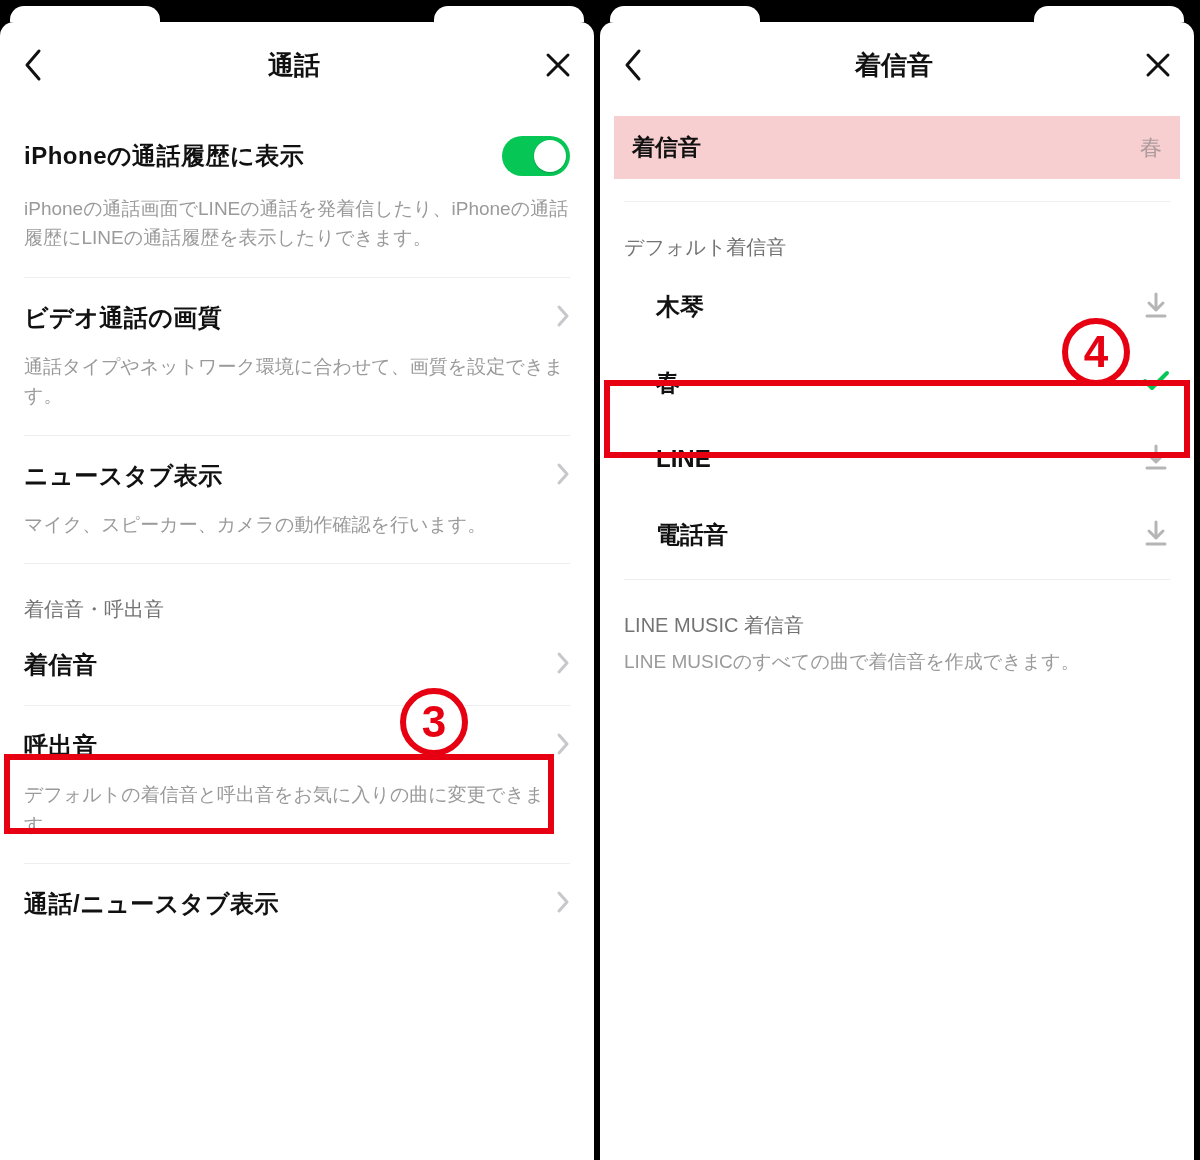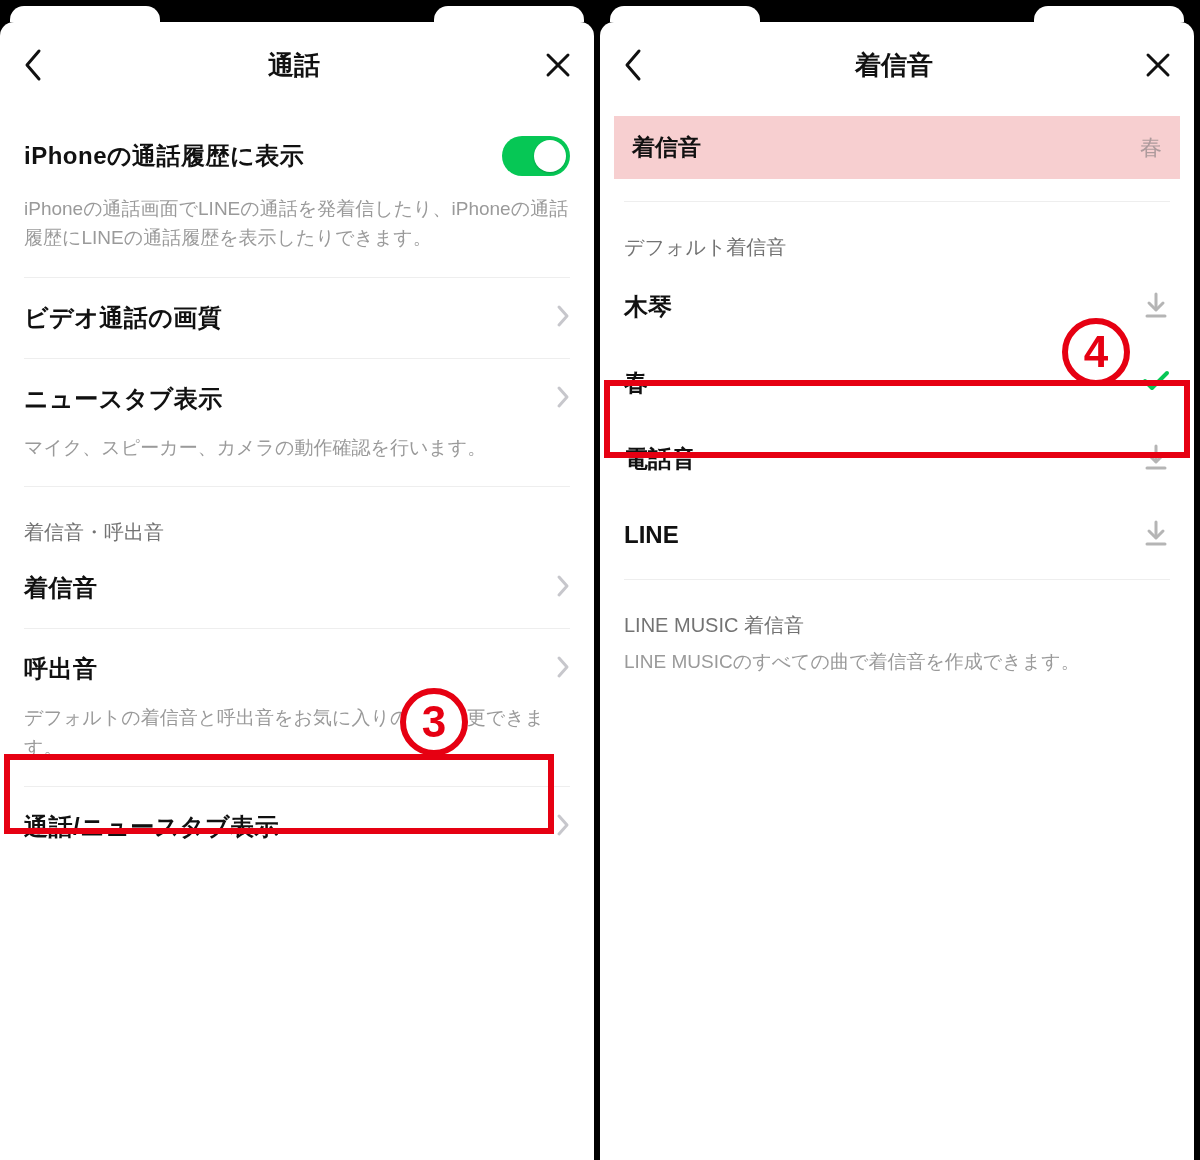--- a/index.html
+++ b/index.html
@@ -100,21 +100,21 @@
   .hl-row {
     background: #f7cfd0;
     margin: 14px 14px 0 14px;
     padding: 16px 18px;
     display:flex; justify-content:space-between; align-items:center;
   }
   .hl-row .lbl { font-size:23px; font-weight:700; color:#111; }
   .hl-row .val { font-size:22px; color:#ad9a9c; }
   .tone-row {
     padding: 22px 24px;
-    display:flex; justify-content:space-between; align-items:center;
+    display:flex; justify-content:space-between; align-items:center;margin-left:32px;
   }
   .tone-label { font-size:24px; font-weight:700; color:#111; }
   .dl-icon { color:#b5b5b5; }
   .check-icon { color:#06c755; }
   .music-icon { color:#06c755; margin-right:10px; }
   .right-group { display:flex; align-items:center; }
   
   .anno-box {
     position:absolute; border:6px solid #e60012; pointer-events:none;
   }
@@ -159,20 +159,21 @@
     <hr class="divider">
 
     <div class="row">
       <span class="row-label">ビデオ通話の画質</span>
       <span class="chevron">
         <svg width="14" height="24" viewBox="0 0 14 24">
             <polyline points="3,3 11,12 3,21" fill="none" stroke="#c7c7cc" stroke-width="3" stroke-linecap="round" stroke-linejoin="round"></polyline>
           </svg>
       </span>
     </div>
+    <div class="desc">通話タイプやネットワーク環境に合わせて、画質を設定できます。</div>
     <hr class="divider">
 
     <div class="row">
       <span class="row-label">ニュースタブ表示</span>
       <span class="chevron">
         <svg width="14" height="24" viewBox="0 0 14 24">
             <polyline points="3,3 11,12 3,21" fill="none" stroke="#c7c7cc" stroke-width="3" stroke-linecap="round" stroke-linejoin="round"></polyline>
           </svg>
       </span>
     </div>
@@ -259,32 +260,32 @@
     <div class="tone-row">
       <span class="tone-label">春</span>
       <span class="check-icon">
         <svg width="28" height="24" viewBox="0 0 28 24">
             <polyline points="3,12 10,19 25,4" fill="none" stroke="#06c755" stroke-width="4" stroke-linecap="round" stroke-linejoin="round"></polyline>
           </svg>
       </span>
     </div>
 
     <div class="tone-row">
-      <span class="tone-label">電話音</span>
+      <span class="tone-label">LINE</span>
       <span class="dl-icon">
         <svg width="28" height="28" viewBox="0 0 28 28">
             <line x1="14" y1="3" x2="14" y2="18" stroke="#b5b5b5" stroke-width="3" stroke-linecap="round"></line>
             <polyline points="7,12 14,19 21,12" fill="none" stroke="#b5b5b5" stroke-width="3" stroke-linecap="round" stroke-linejoin="round"></polyline>
             <line x1="5" y1="25" x2="23" y2="25" stroke="#b5b5b5" stroke-width="3" stroke-linecap="round"></line>
           </svg>
       </span>
     </div>
 
     <div class="tone-row">
-      <span class="tone-label">LINE</span>
+      <span class="tone-label">電話音</span>
       <span class="dl-icon">
         <svg width="28" height="28" viewBox="0 0 28 28">
             <line x1="14" y1="3" x2="14" y2="18" stroke="#b5b5b5" stroke-width="3" stroke-linecap="round"></line>
             <polyline points="7,12 14,19 21,12" fill="none" stroke="#b5b5b5" stroke-width="3" stroke-linecap="round" stroke-linejoin="round"></polyline>
             <line x1="5" y1="25" x2="23" y2="25" stroke="#b5b5b5" stroke-width="3" stroke-linecap="round"></line>
           </svg>
       </span>
     </div>
     <hr class="divider">
 

